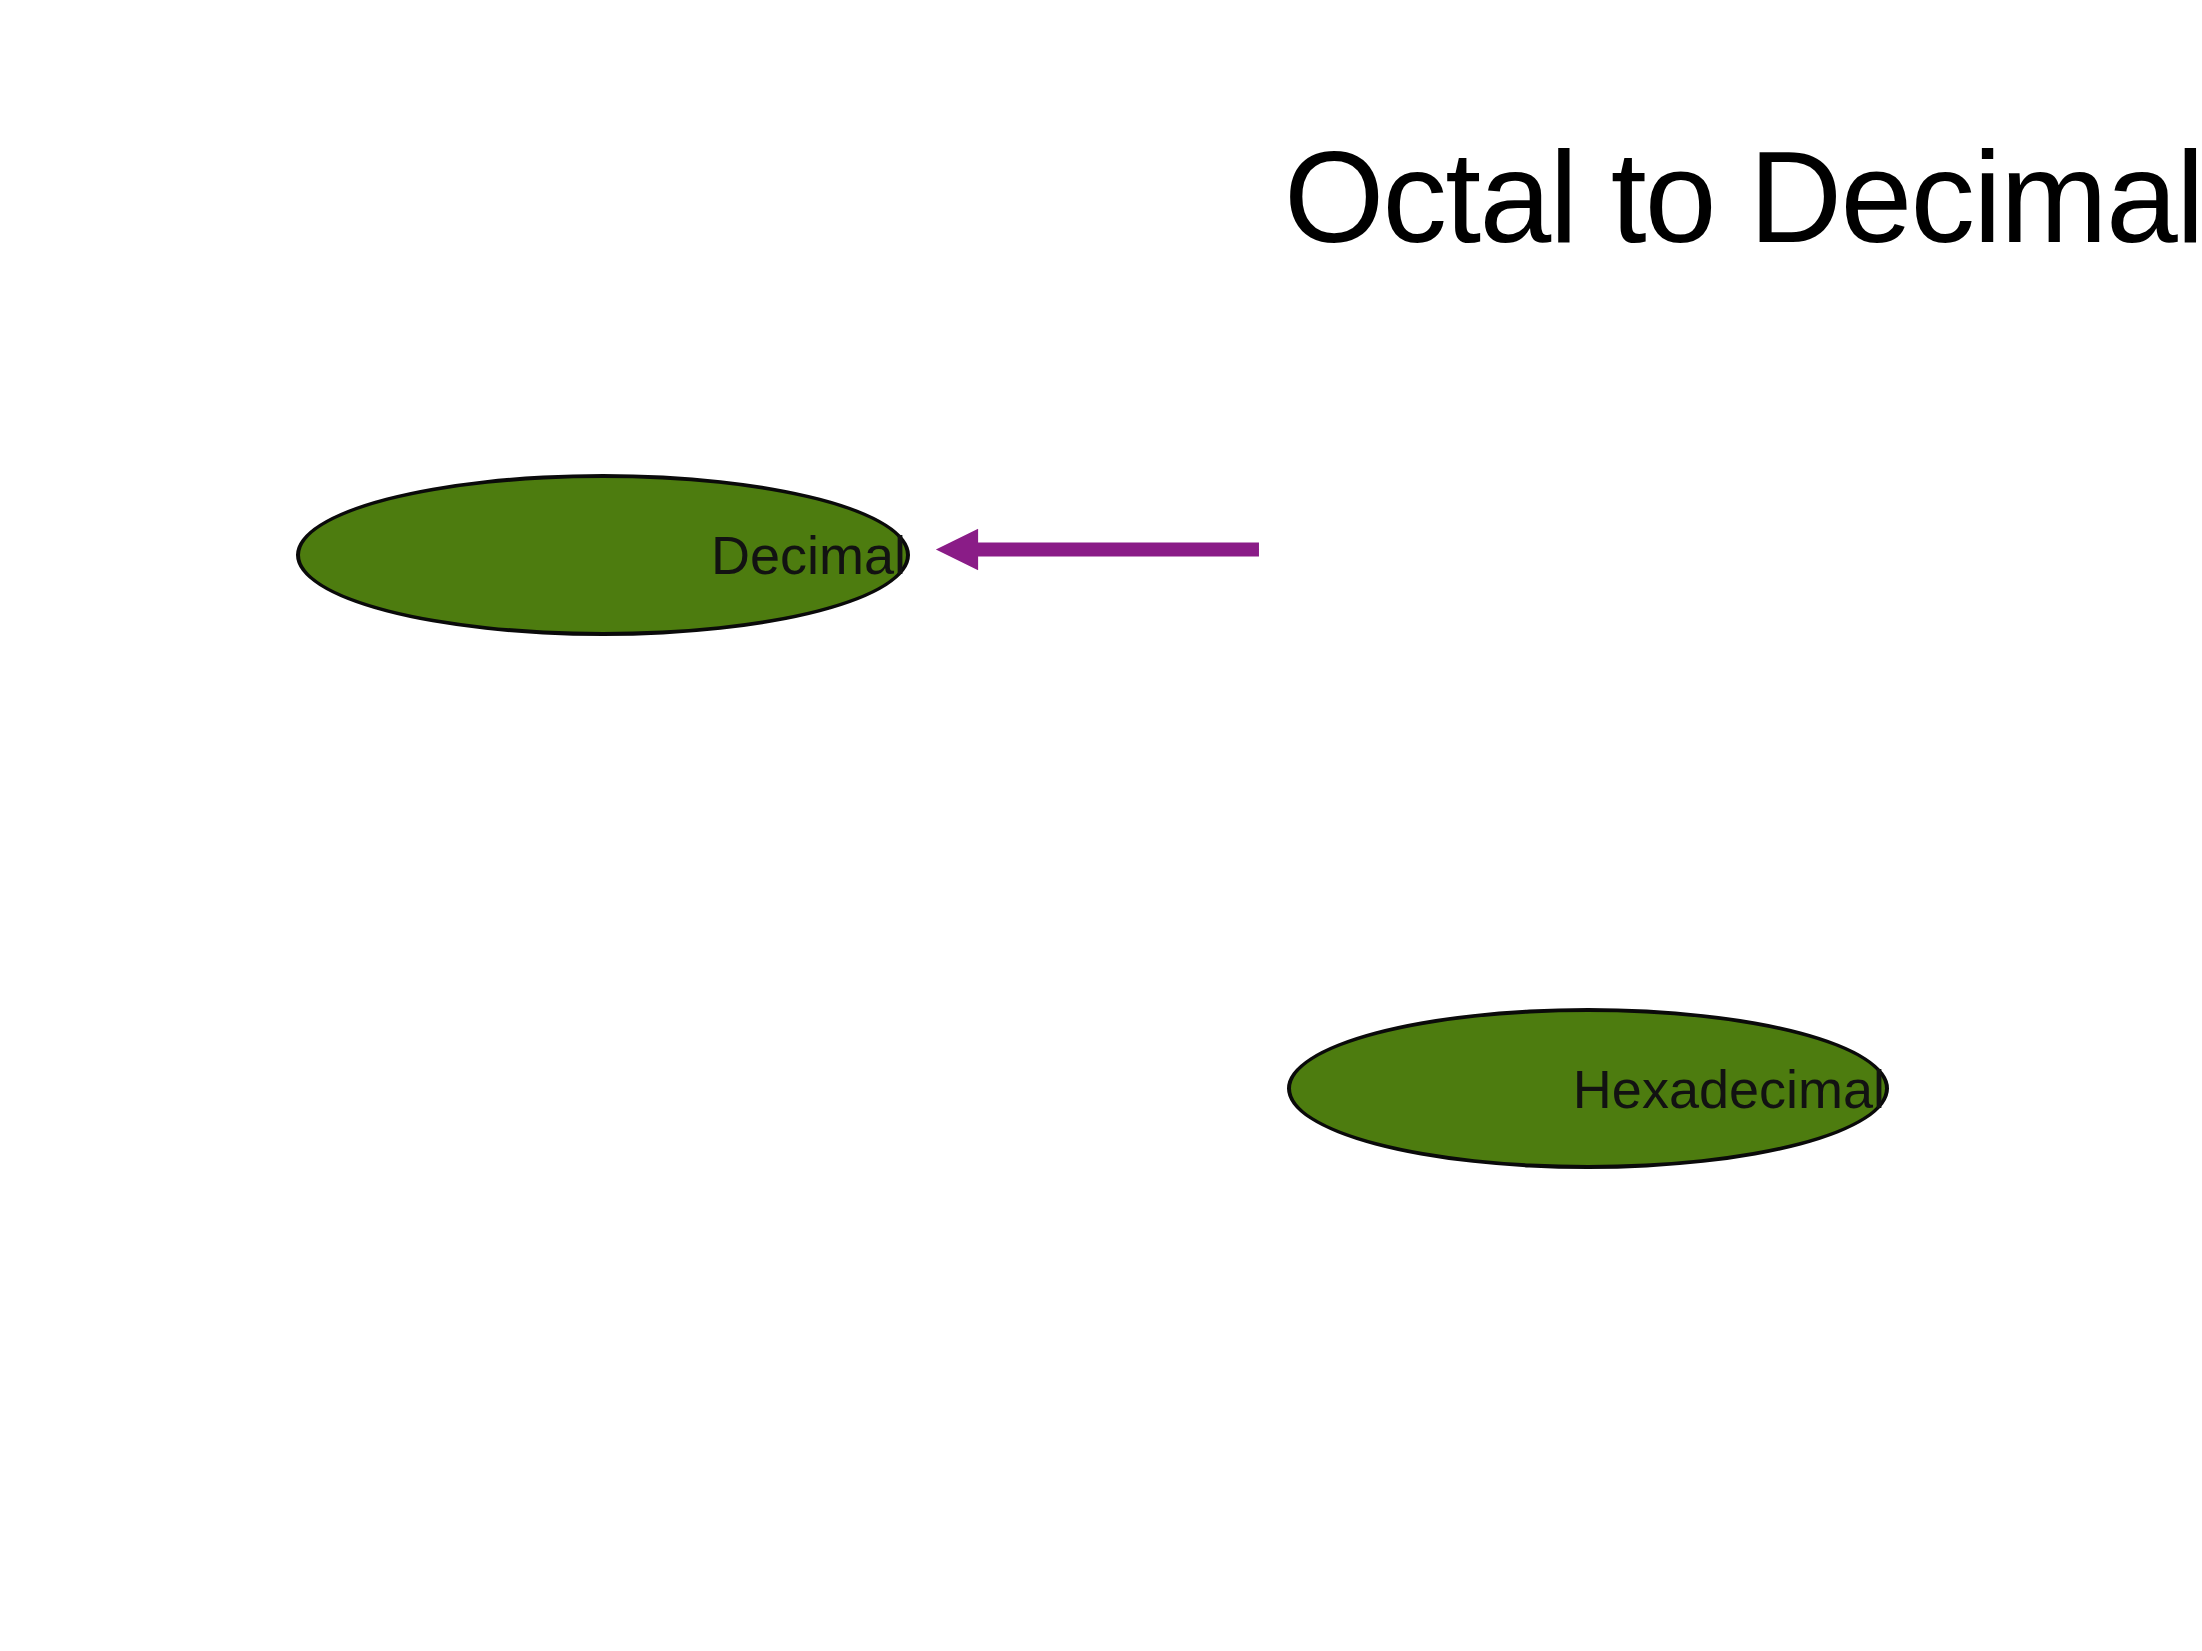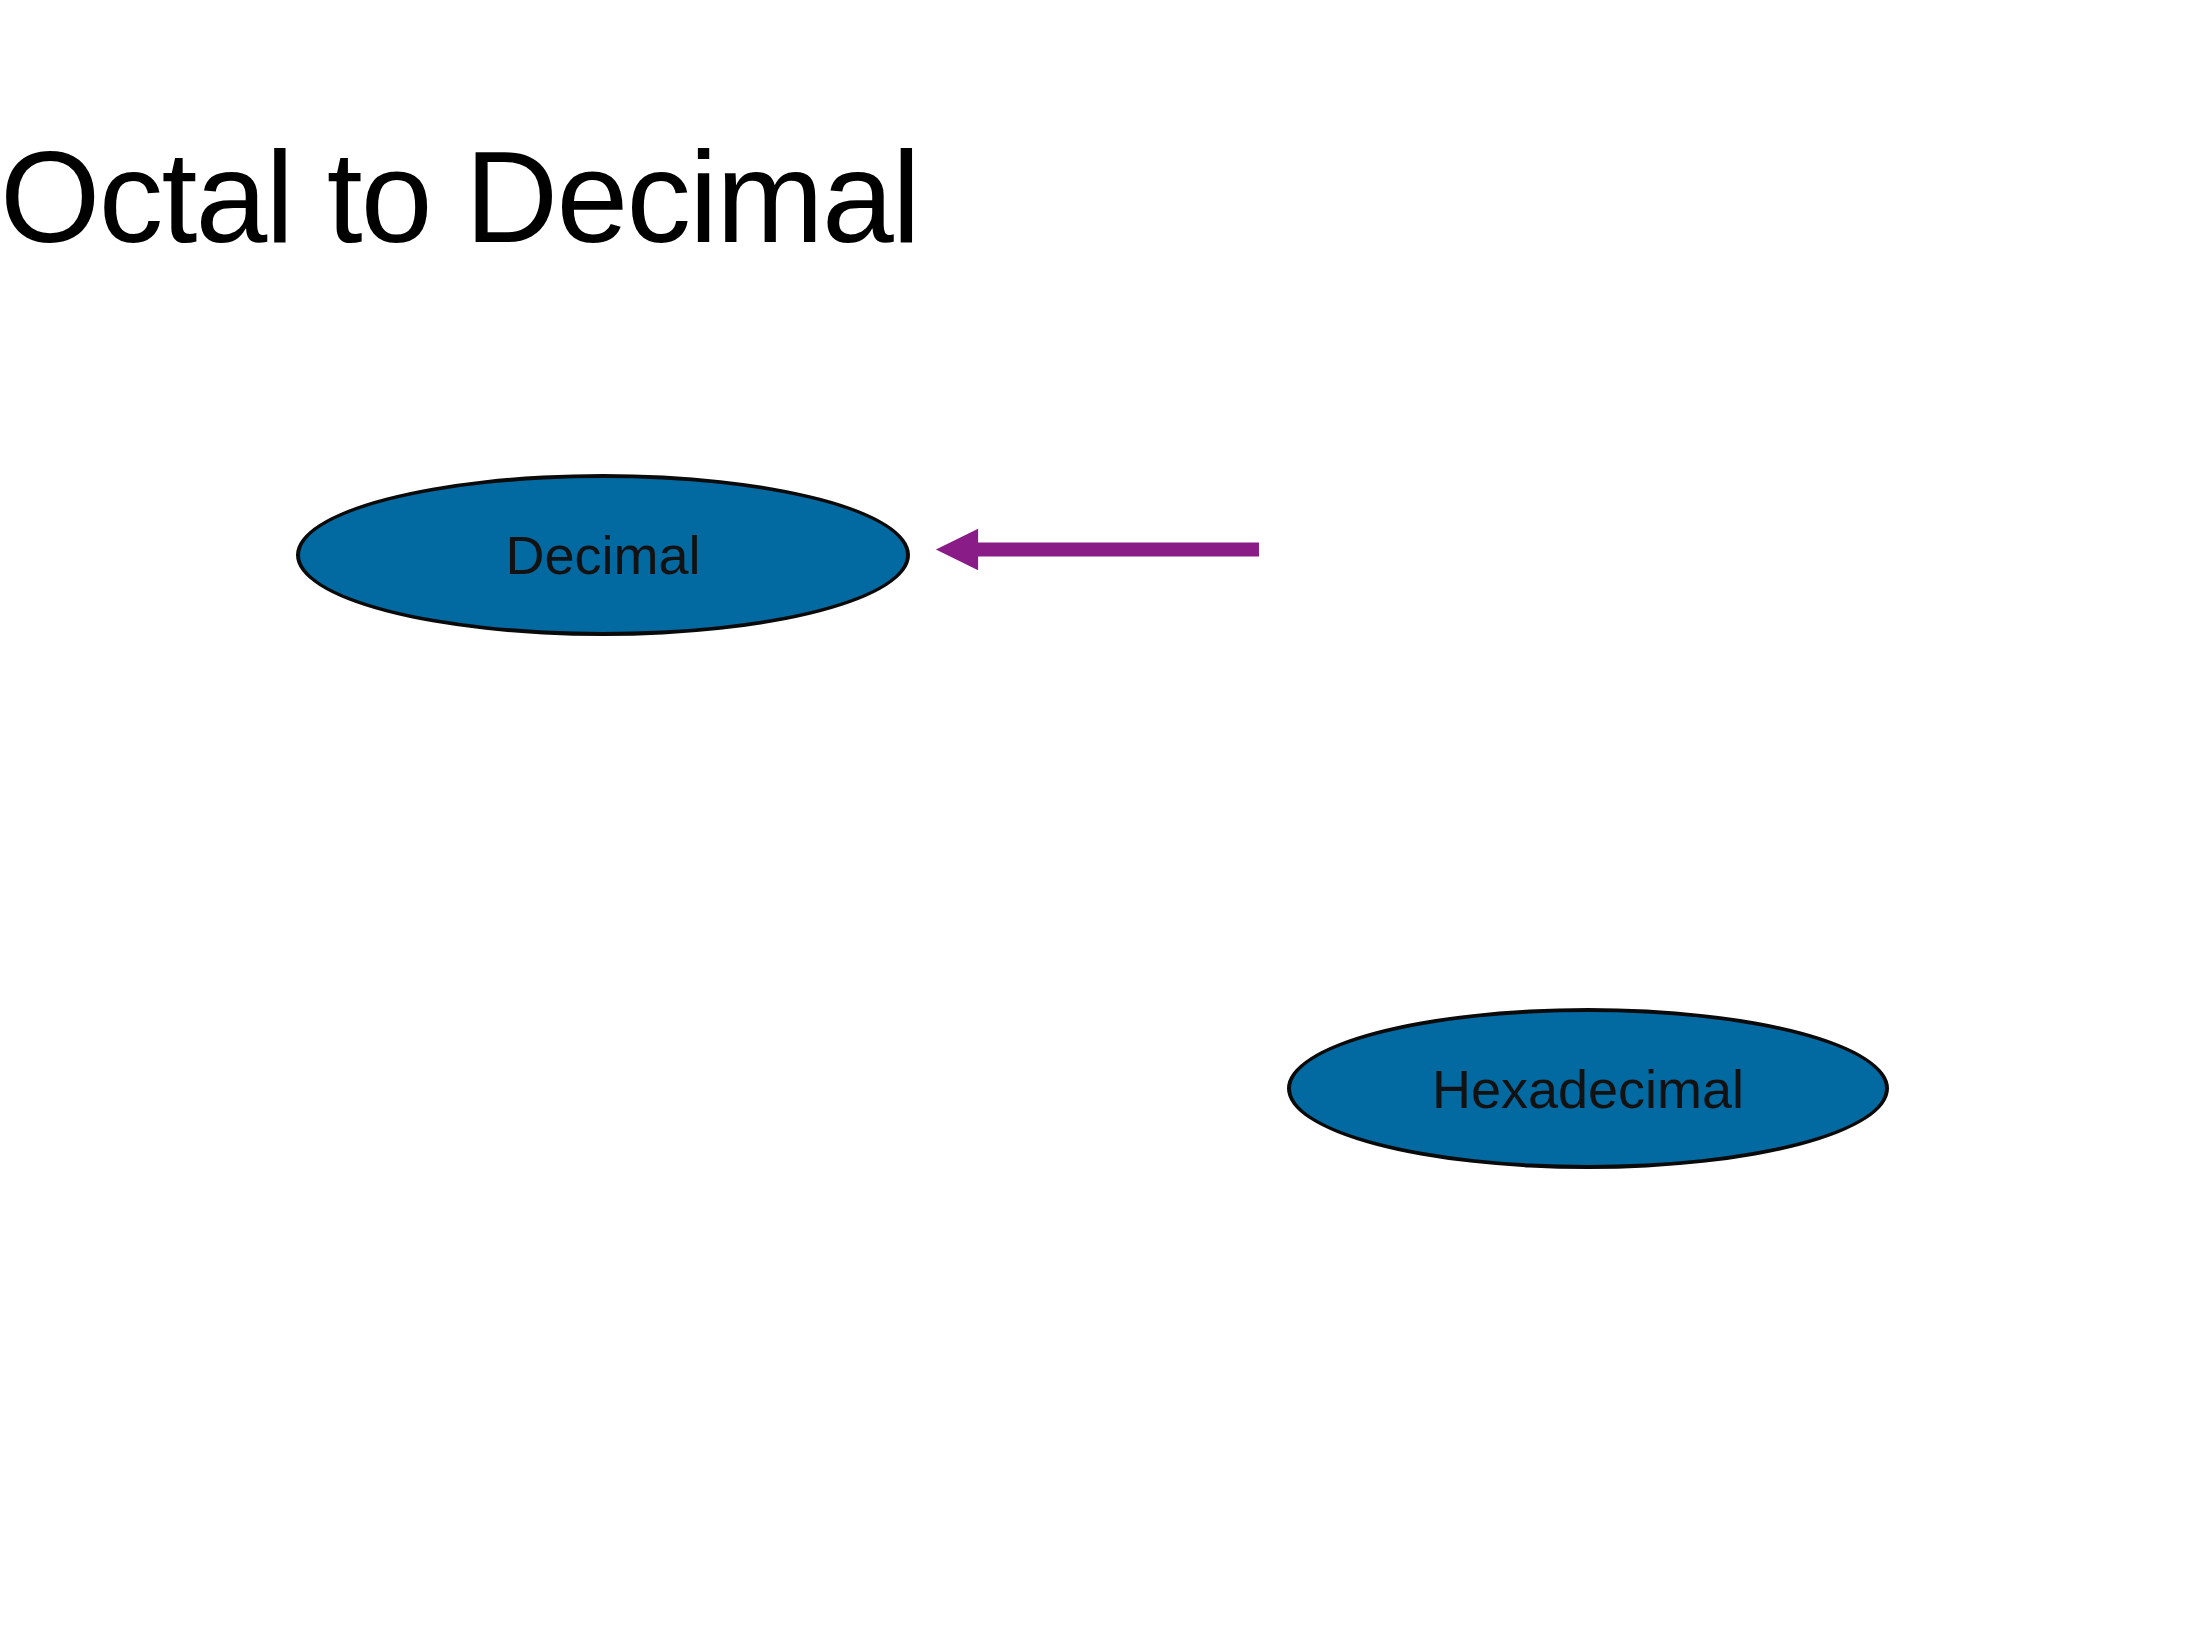--- a/index.html
+++ b/index.html
@@ -13,36 +13,36 @@
     height: 1652px;
     background: #ffffff;
     overflow: hidden;
     font-family: "Liberation Sans", sans-serif;
   }
   .slide-title {
     position: absolute;
     left: 0;
     top: 127px;
     width: 2203px;
-    text-align: left;
+    text-align: right;
     font-size: 129px;
     line-height: 1.1;
     font-weight: 400;
     color: #000000;
     letter-spacing: -1.7px;
     white-space: nowrap;
   }
   .node {
     position: absolute;
     border: 4.3px solid #0a0a0a;
     border-radius: 50%;
-    background: #0369a1;
+    background: #4d7c0f;
     display: flex;
     align-items: center;
-    justify-content: center;
+    justify-content: flex-end;
     box-sizing: border-box;
   }
   .node-label {
     font-size: 54px;
     color: #121212;
     font-weight: 400;
     white-space: nowrap;
   }
   #node-decimal     { left: 296px;  top: 474px;  width: 614px; height: 162px; }
   #node-octal       { left: 1280px; top: 476px;  width: 611px; height: 161px; }

